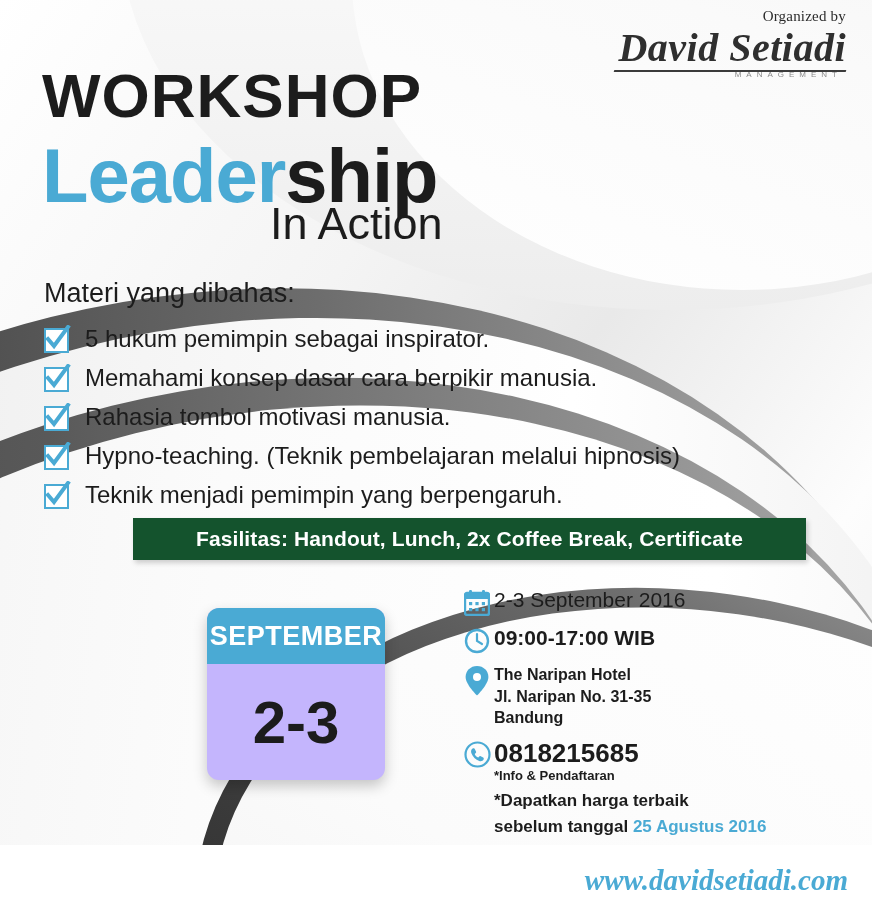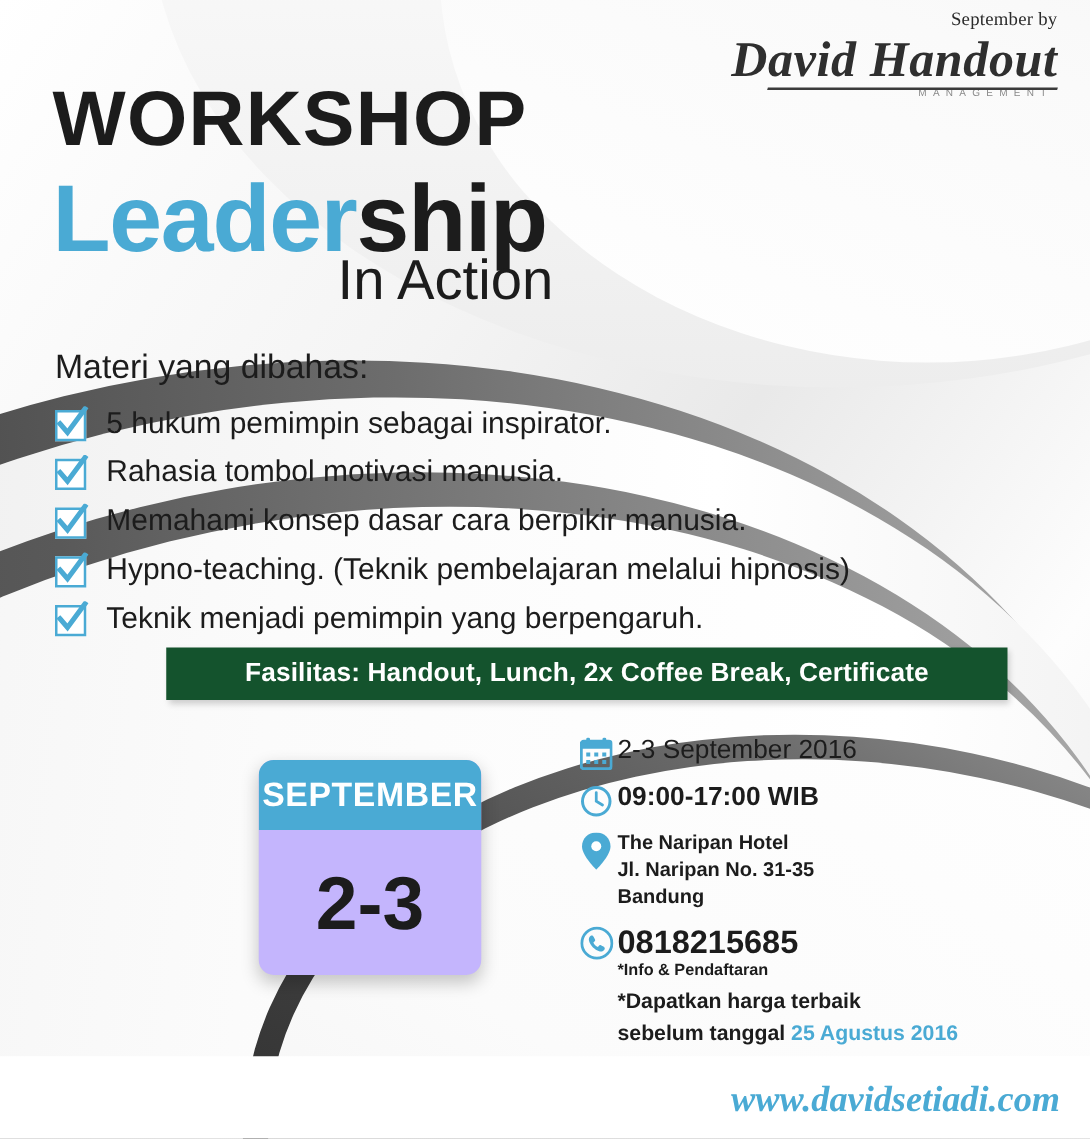--- a/index.html
+++ b/index.html
@@ -361,22 +361,22 @@
   <div class="swoosh swoosh-light-2"></div>
   <div class="swoosh-top-shade"></div>
   <div class="swoosh-topright"></div>
   <div class="corner-dark"></div>
   <div class="corner-light"></div>
   <div class="bottom-strip"></div>
 
   <div class="content">
 
     <div class="organized">
-      <div class="organized-label">September by</div>
-      <div class="logo-name">David Handout</div>
+      <div class="organized-label">Organized by</div>
+      <div class="logo-name">David Setiadi</div>
       <div class="logo-underline"></div>
       <div class="logo-sub">MANAGEMENT</div>
     </div>
 
     <div class="title-workshop">WORKSHOP</div>
     <div class="title-leadership"><span class="lead">Leader</span><span class="ship">ship</span></div>
     <div class="title-inaction">In Action</div>
 
     <div class="materi-heading">Materi yang dibahas:</div>
     <div class="materi-list">
@@ -389,30 +389,30 @@
         </span>
         <span class="materi-text">5 hukum pemimpin sebagai inspirator.</span>
       </div>
 
       <div class="materi-item">
         <span class="check-box">
           <svg width="26" height="28" viewBox="0 0 26 28">
               <path d="M3 14 L9 21 L23 2" stroke="#4aaad4" stroke-width="4" fill="none" stroke-linecap="square"></path>
             </svg>
         </span>
-        <span class="materi-text">Rahasia tombol motivasi manusia.</span>
+        <span class="materi-text">Memahami konsep dasar cara berpikir manusia.</span>
       </div>
 
       <div class="materi-item">
         <span class="check-box">
           <svg width="26" height="28" viewBox="0 0 26 28">
               <path d="M3 14 L9 21 L23 2" stroke="#4aaad4" stroke-width="4" fill="none" stroke-linecap="square"></path>
             </svg>
         </span>
-        <span class="materi-text">Memahami konsep dasar cara berpikir manusia.</span>
+        <span class="materi-text">Rahasia tombol motivasi manusia.</span>
       </div>
 
       <div class="materi-item">
         <span class="check-box">
           <svg width="26" height="28" viewBox="0 0 26 28">
               <path d="M3 14 L9 21 L23 2" stroke="#4aaad4" stroke-width="4" fill="none" stroke-linecap="square"></path>
             </svg>
         </span>
         <span class="materi-text">Hypno-teaching. (Teknik pembelajaran melalui hipnosis)</span>
       </div>

